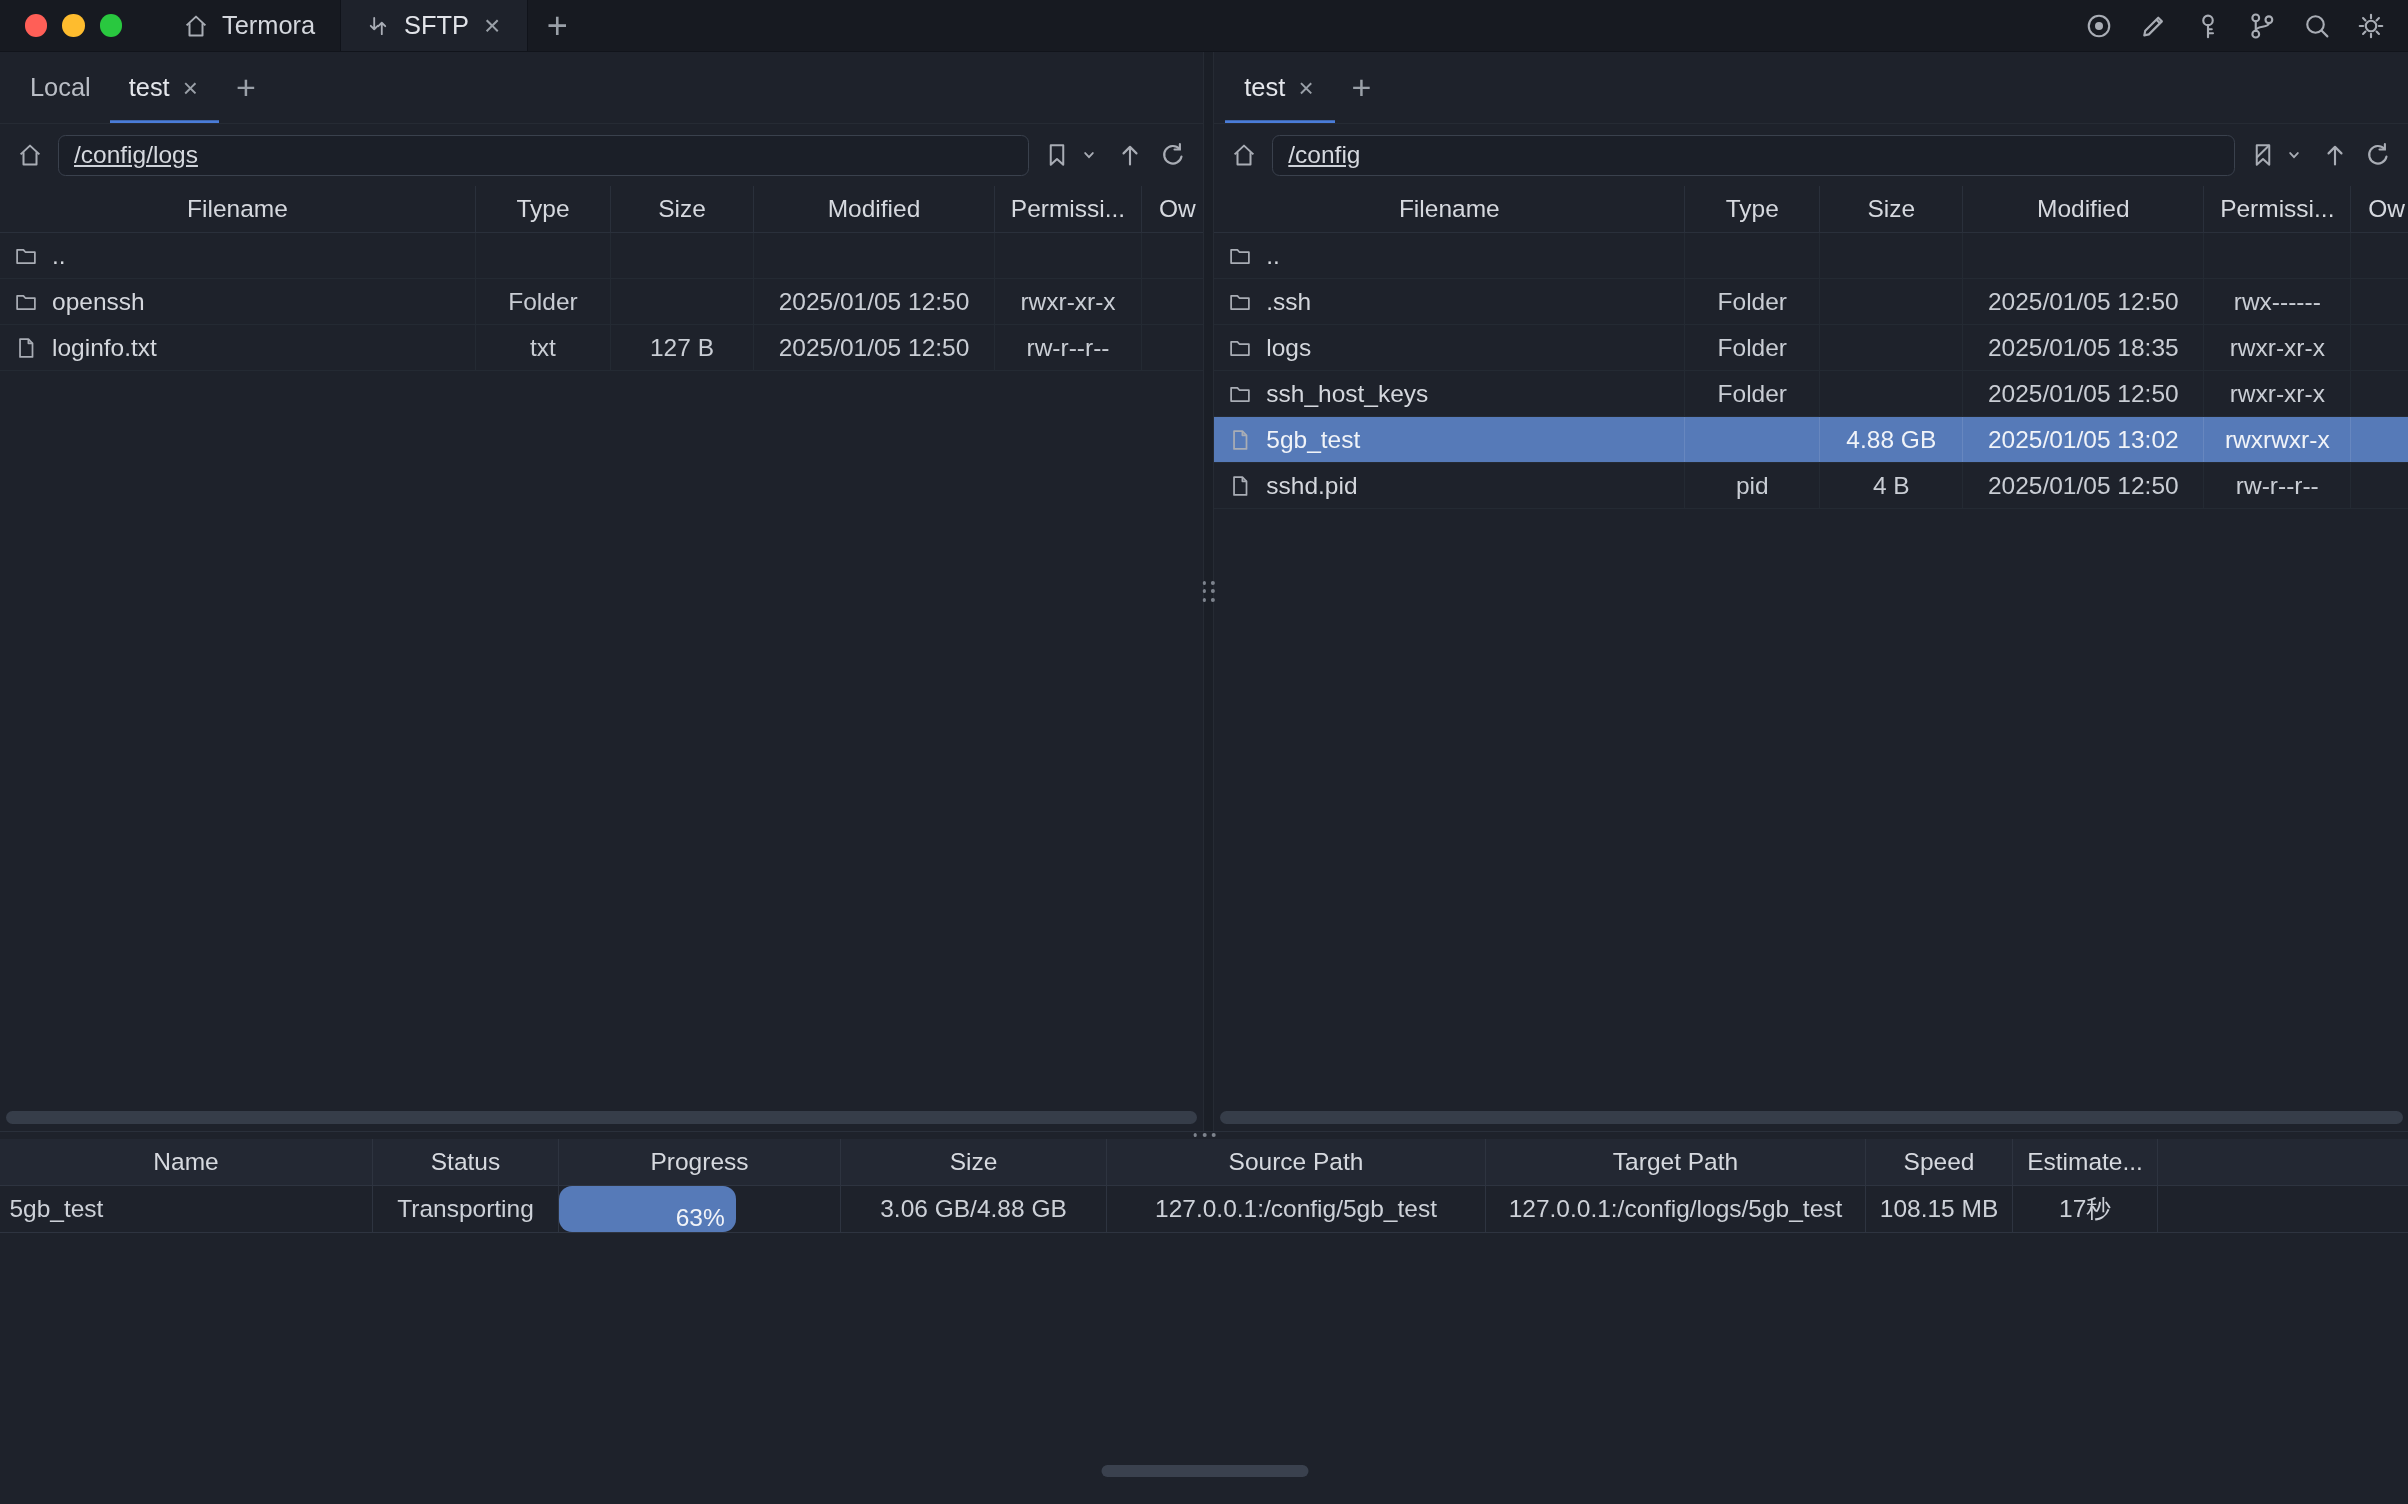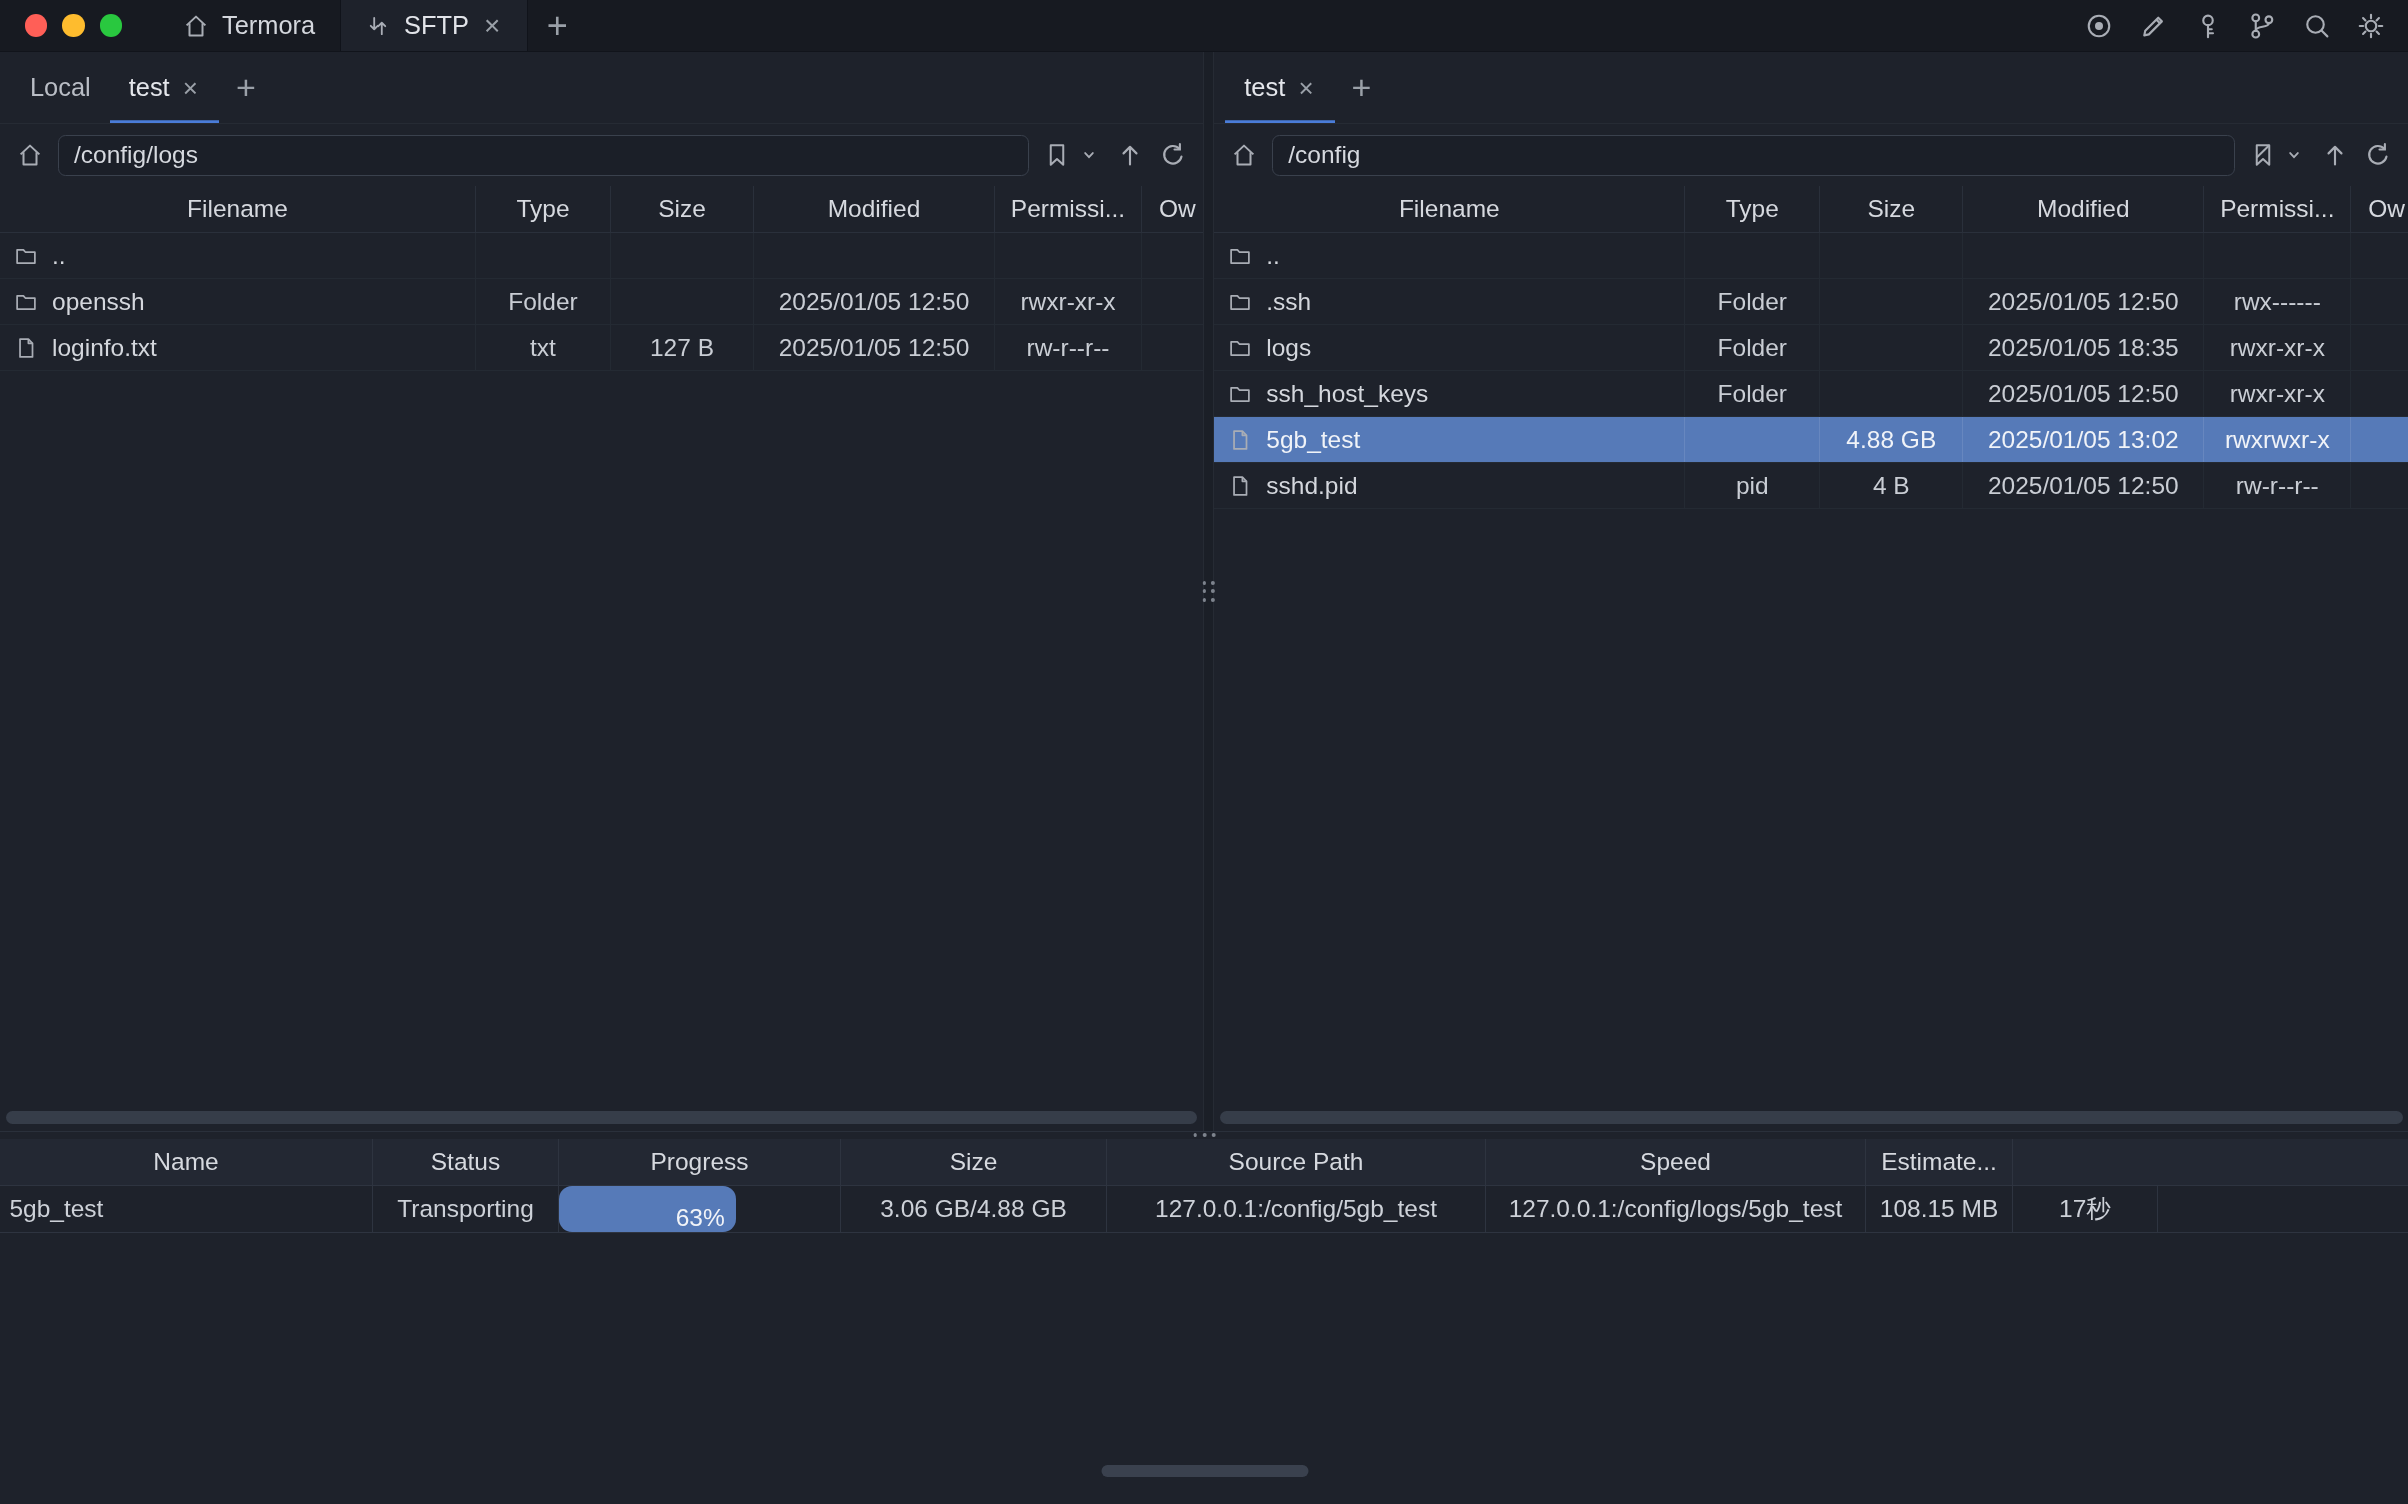--- a/index.html
+++ b/index.html
@@ -53,21 +53,21 @@
     display:grid; grid-template-columns:3.8px 3.8px; gap:4.7px;
   }
   .dot { width:3.8px; height:3.8px; border-radius:50%; background:#7d838d; }
 
   .pane-tabs { height:72px; display:flex; align-items:stretch; border-bottom:0.9px solid #262b34; padding-left:11px; }
   .ptab { display:flex; align-items:center; gap:11.3px; padding:0 19px; font-size:25.4px; color:#b9bdc5; }
   .ptab.active { color:#e4e6eb; box-shadow:inset 0 -2.8px 0 var(--tab-accent,#4a7cd8); }
   .ptab .tab-close { font-size:26px; }
   .ptab-plus { display:flex; align-items:center; font-size:34px; color:#9aa0a8; padding:0 17px; }
 
-  .path-row { height:62px; display:flex; align-items:center; gap:13px; padding:0 15px; }
+  .path-row { height:62px; display:flex; align-items:center; gap:13px; padding:0 15px;text-decoration:underline; }
   .path-input {
     flex:1; height:41px; border:0.9px solid var(--input-border,#3a414d); border-radius:7.5px;
     background:#1b1f28; display:flex; align-items:center; padding:0 15px;
     color:#d6d9df; font-size:24.5px; white-space:nowrap; overflow:hidden;
   }
   .bm-group { display:flex; align-items:center; gap:3.8px; }
 
   
   .lgrid { display:grid; grid-template-columns:476px 135px 143px 241px 147px 1fr; }
   .rgrid { display:grid; grid-template-columns:471px 135px 143px 241px 147px 1fr; }
@@ -472,20 +472,21 @@
     </div>
   </div>
 
   <div>
     <div class="transfer-header tgrid">
       <div class="hcell">Name</div>
       <div class="hcell">Status</div>
       <div class="hcell">Progress</div>
       <div class="hcell">Size</div>
       <div class="hcell">Source Path</div>
+      <div class="hcell">Target Path</div>
       <div class="hcell">Speed</div>
       <div class="hcell">Estimate...</div>
       <div class="hcell"></div>
     </div>
     <div id="transfer-rows">
         <div class="trow tgrid">
           <div class="tcell name">5gb_test</div>
           <div class="tcell">Transporting</div>
           <div class="tcell prog">
             <div class="pfill" style="width:63%">

